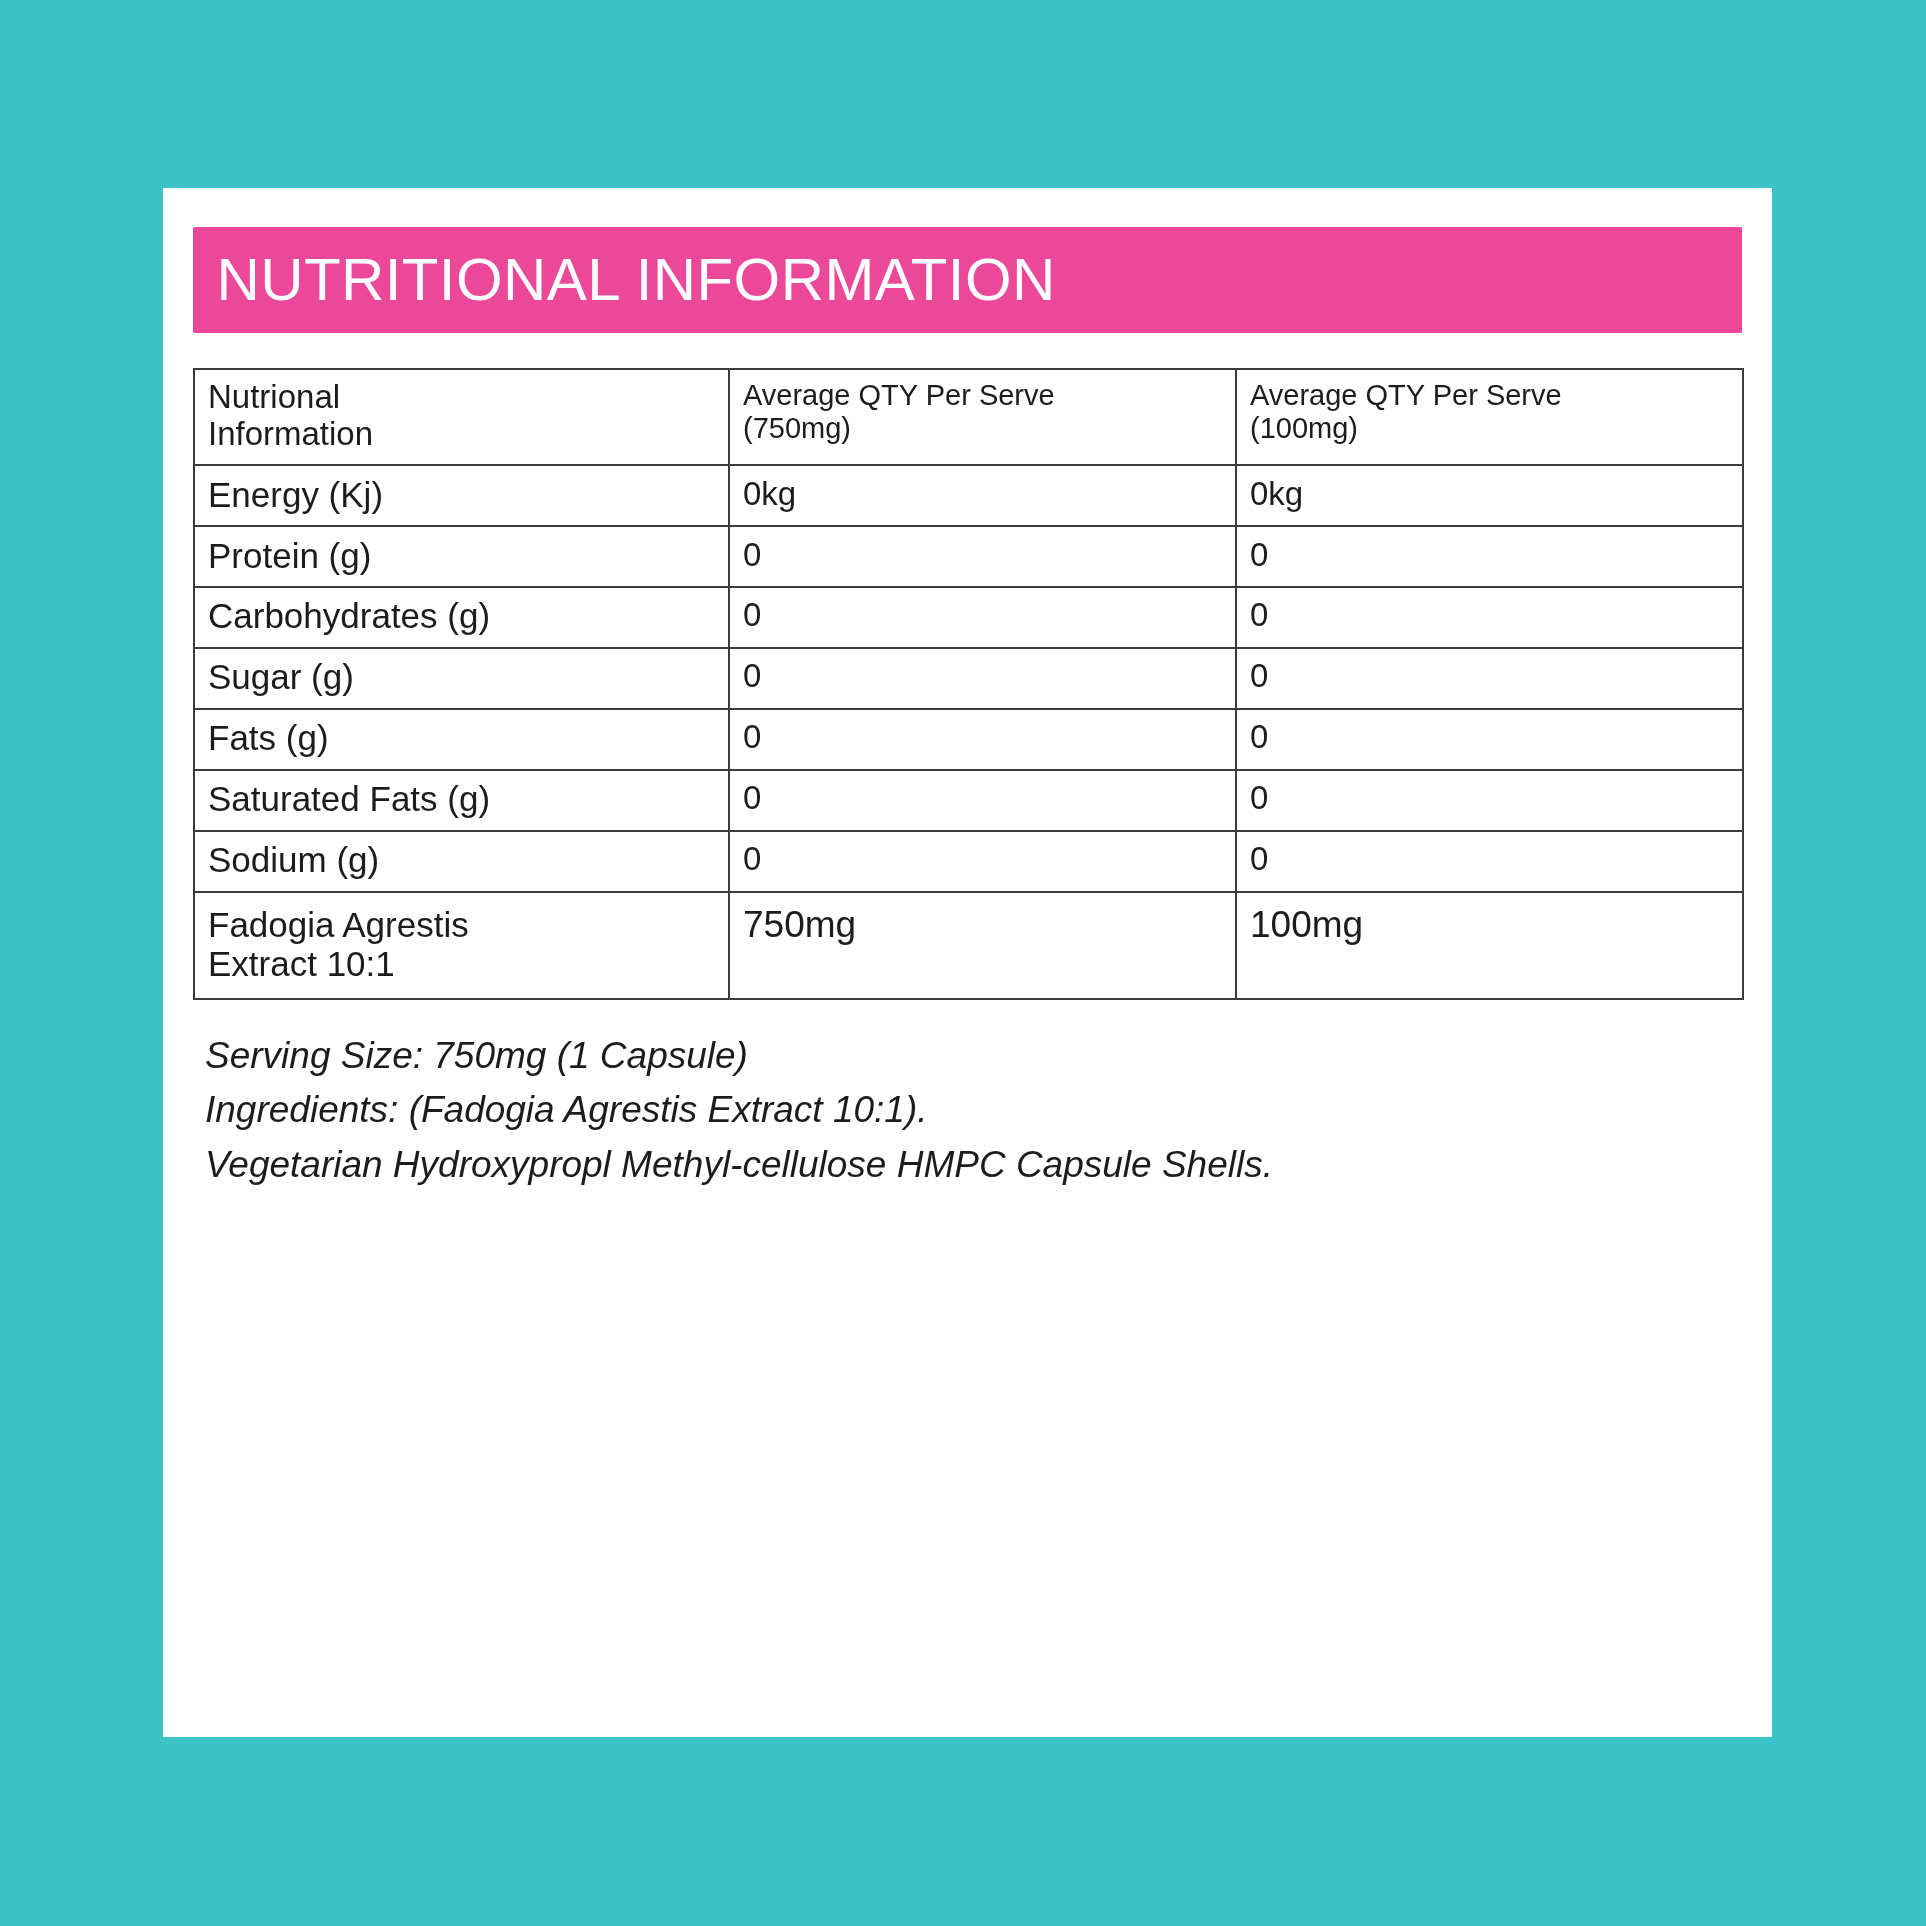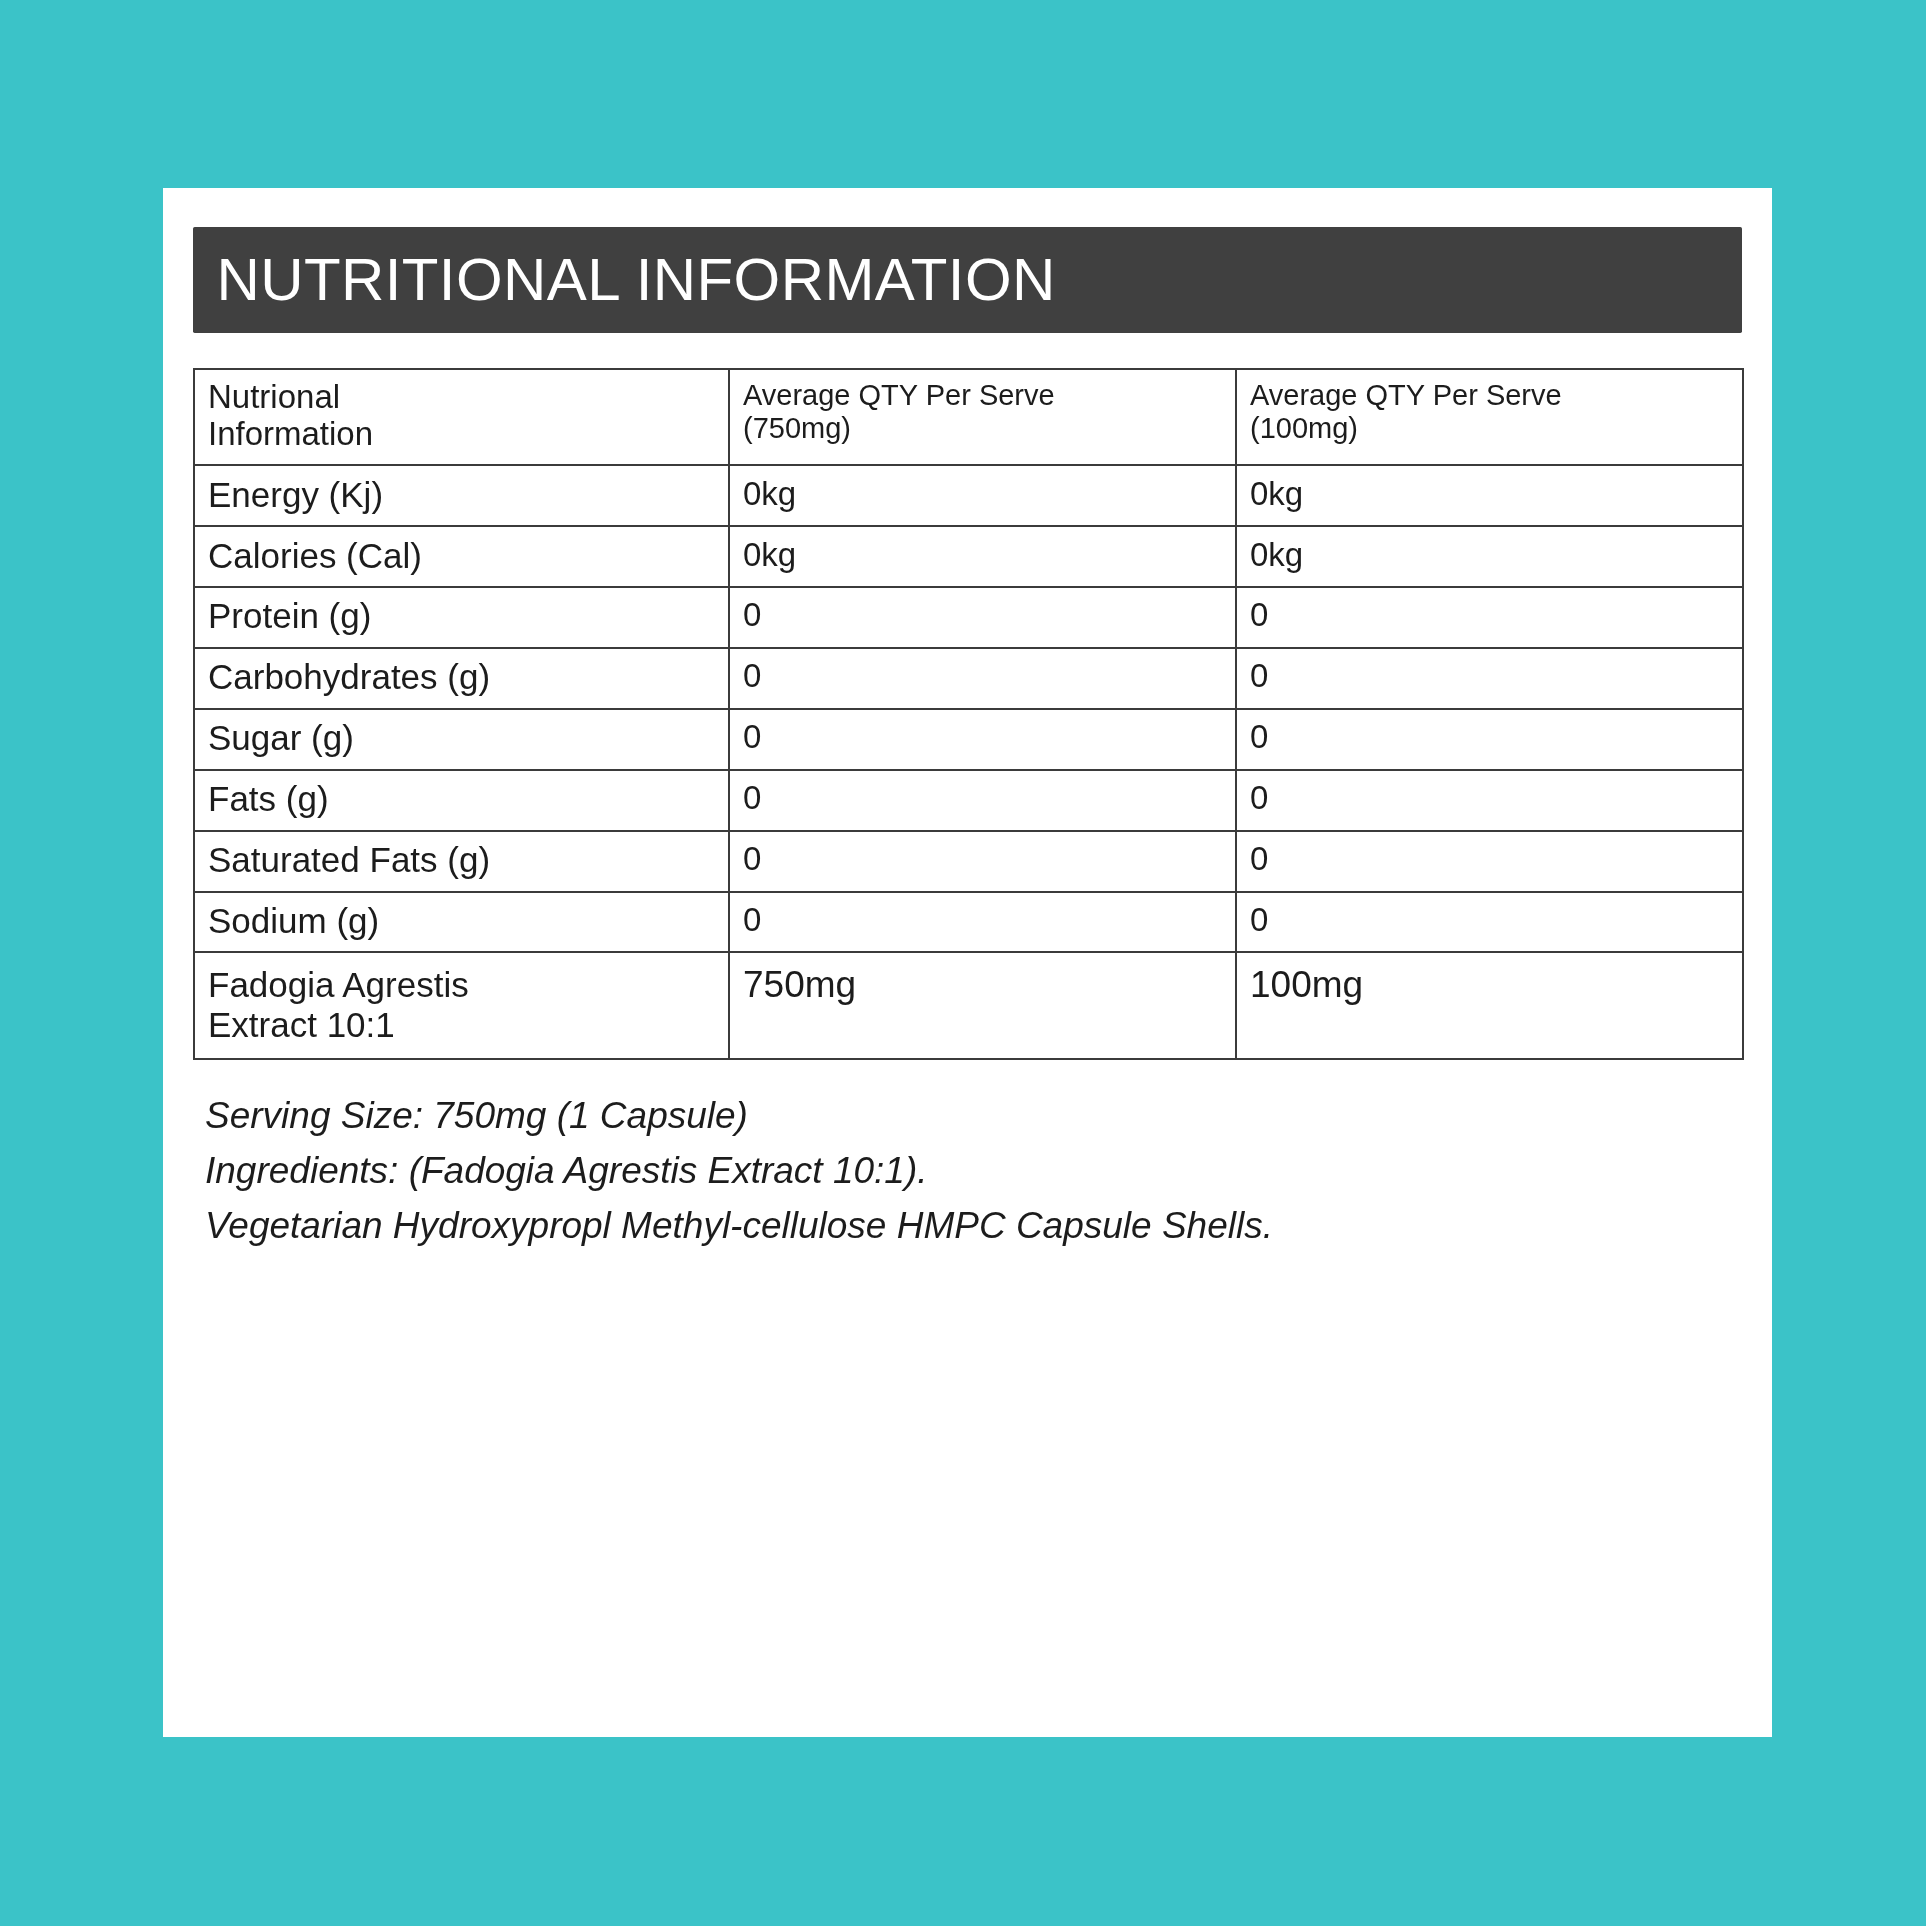--- a/index.html
+++ b/index.html
@@ -22,21 +22,21 @@
     background: #ffffff;
     box-sizing: border-box;
   }
   .inner {
     position: absolute;
     left: 30px;
     top: 39px;
     width: 1549px;
   }
   .title-bar {
-    background: #404040;
+    background: #ec4899;
     height: 106px;
     display: flex;
     align-items: center;
     padding-left: 23.5px;
     box-sizing: border-box;
     border-radius: 1.7px;
   }
   .title-bar .title {
     color: #ffffff;
     font-size: 60px;
@@ -141,25 +141,20 @@
           </th>
         </tr>
       </thead>
       <tbody>
         <tr>
           <td class="row-label">Energy (Kj)</td>
           <td class="row-val">0kg</td>
           <td class="row-val">0kg</td>
         </tr>
         <tr>
-          <td class="row-label">Calories (Cal)</td>
-          <td class="row-val">0kg</td>
-          <td class="row-val">0kg</td>
-        </tr>
-        <tr>
           <td class="row-label">Protein (g)</td>
           <td class="row-val">0</td>
           <td class="row-val">0</td>
         </tr>
         <tr>
           <td class="row-label">Carbohydrates (g)</td>
           <td class="row-val">0</td>
           <td class="row-val">0</td>
         </tr>
         <tr>

